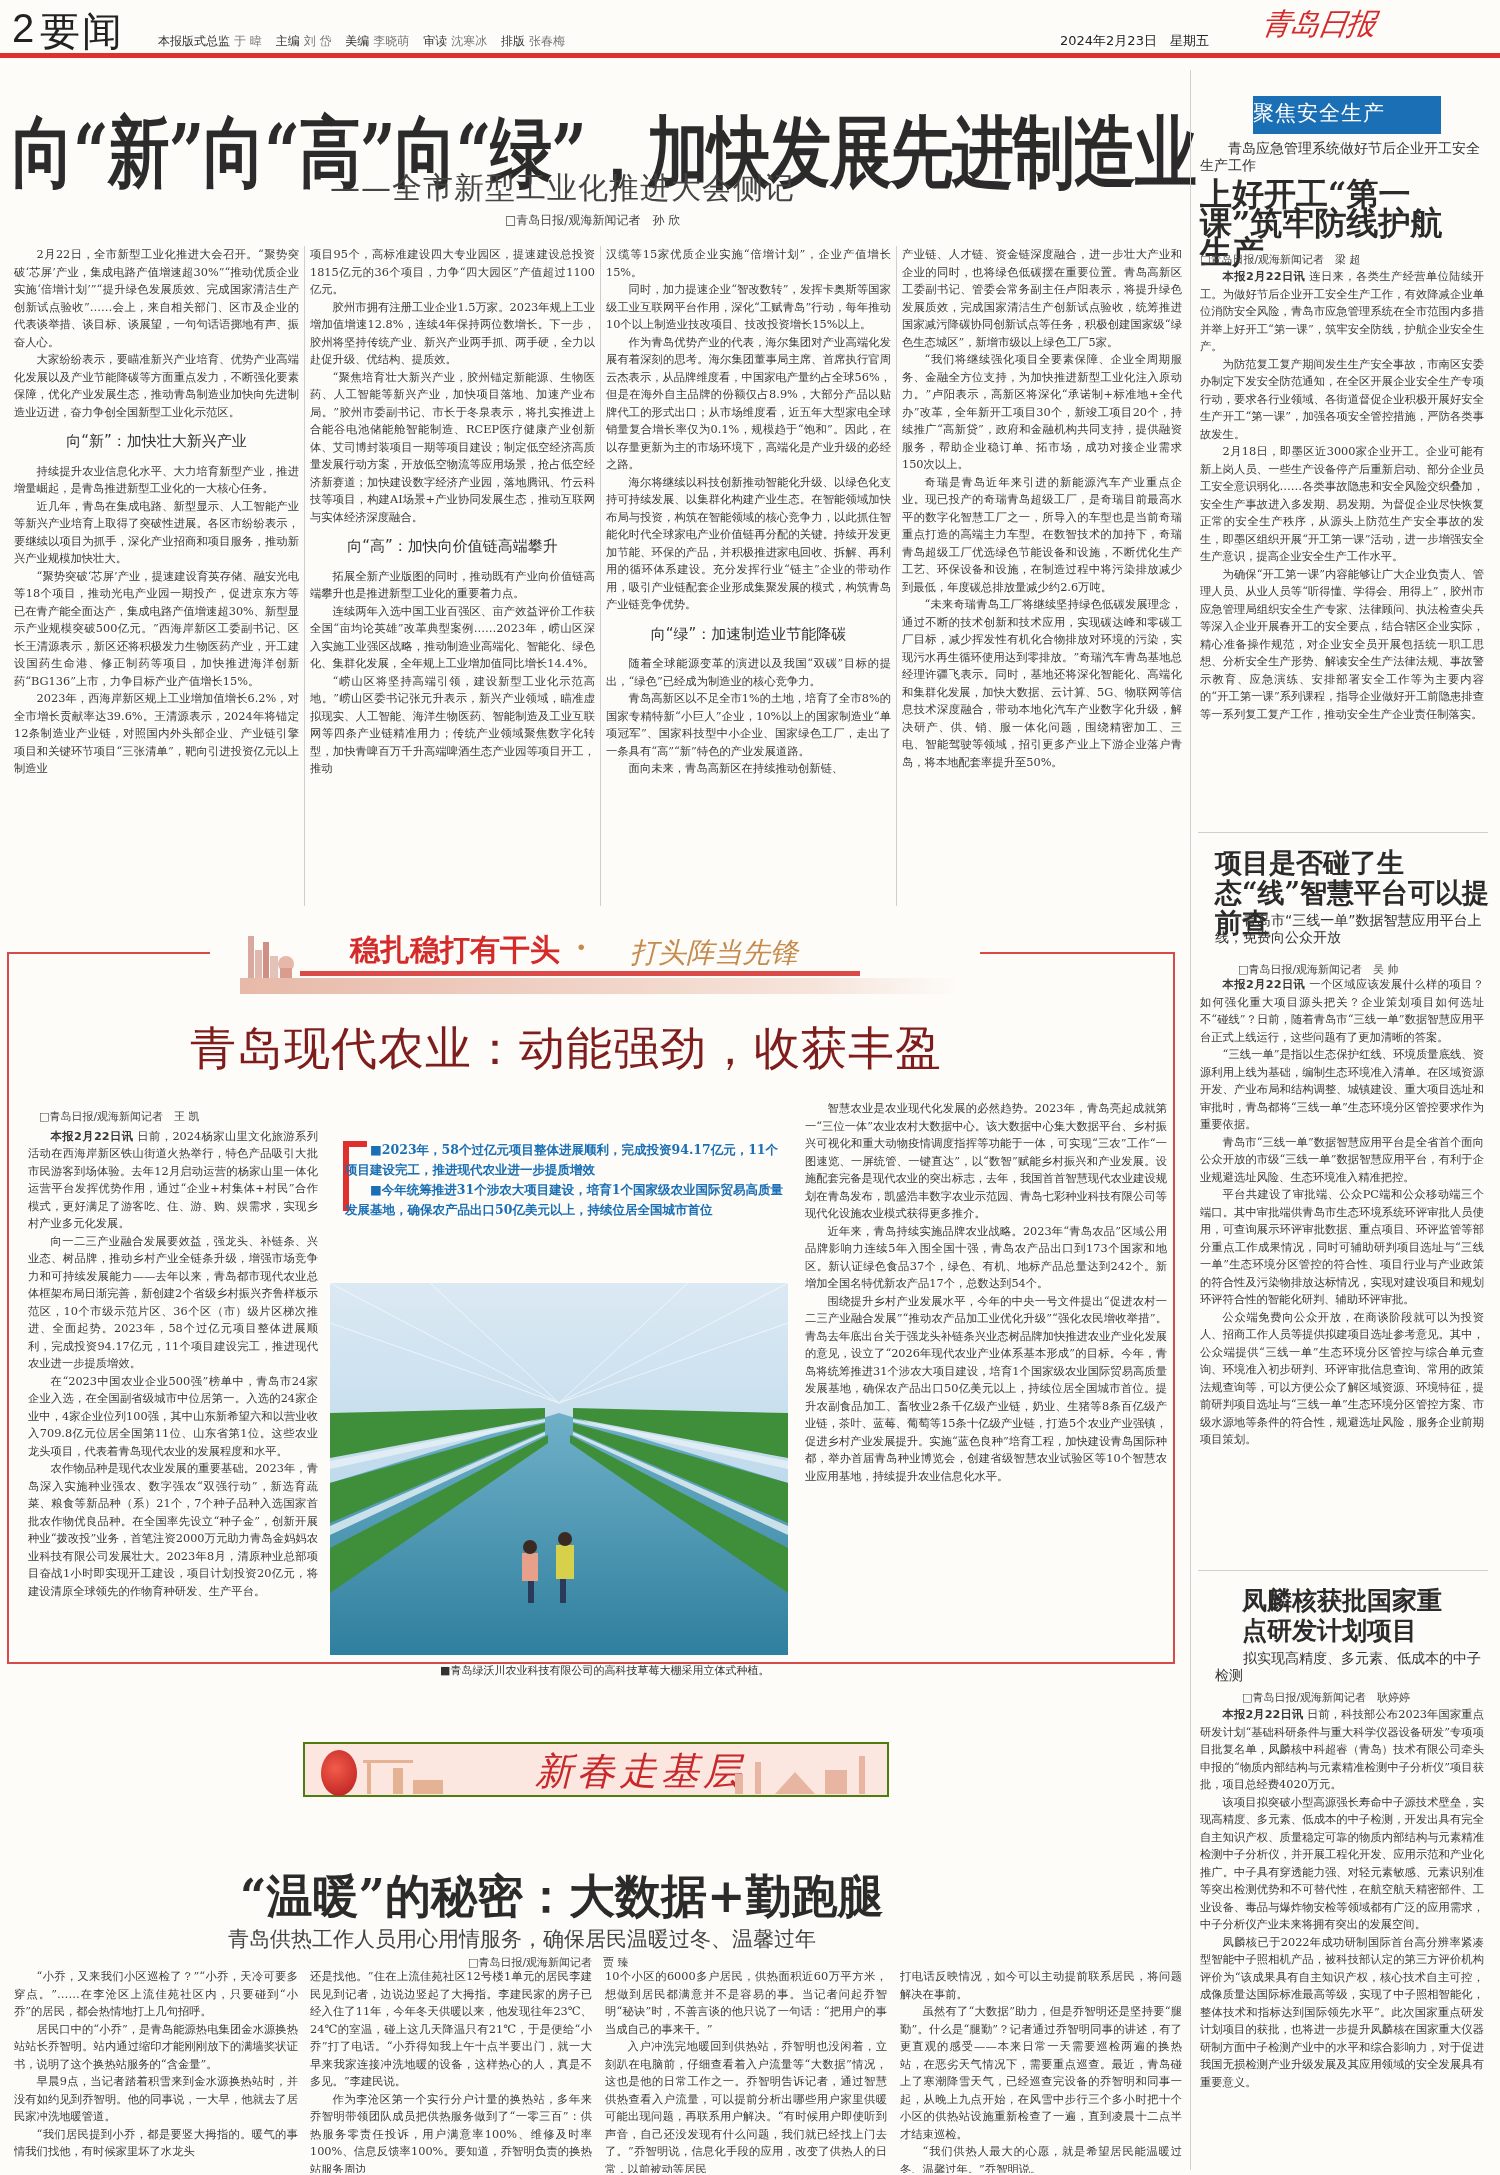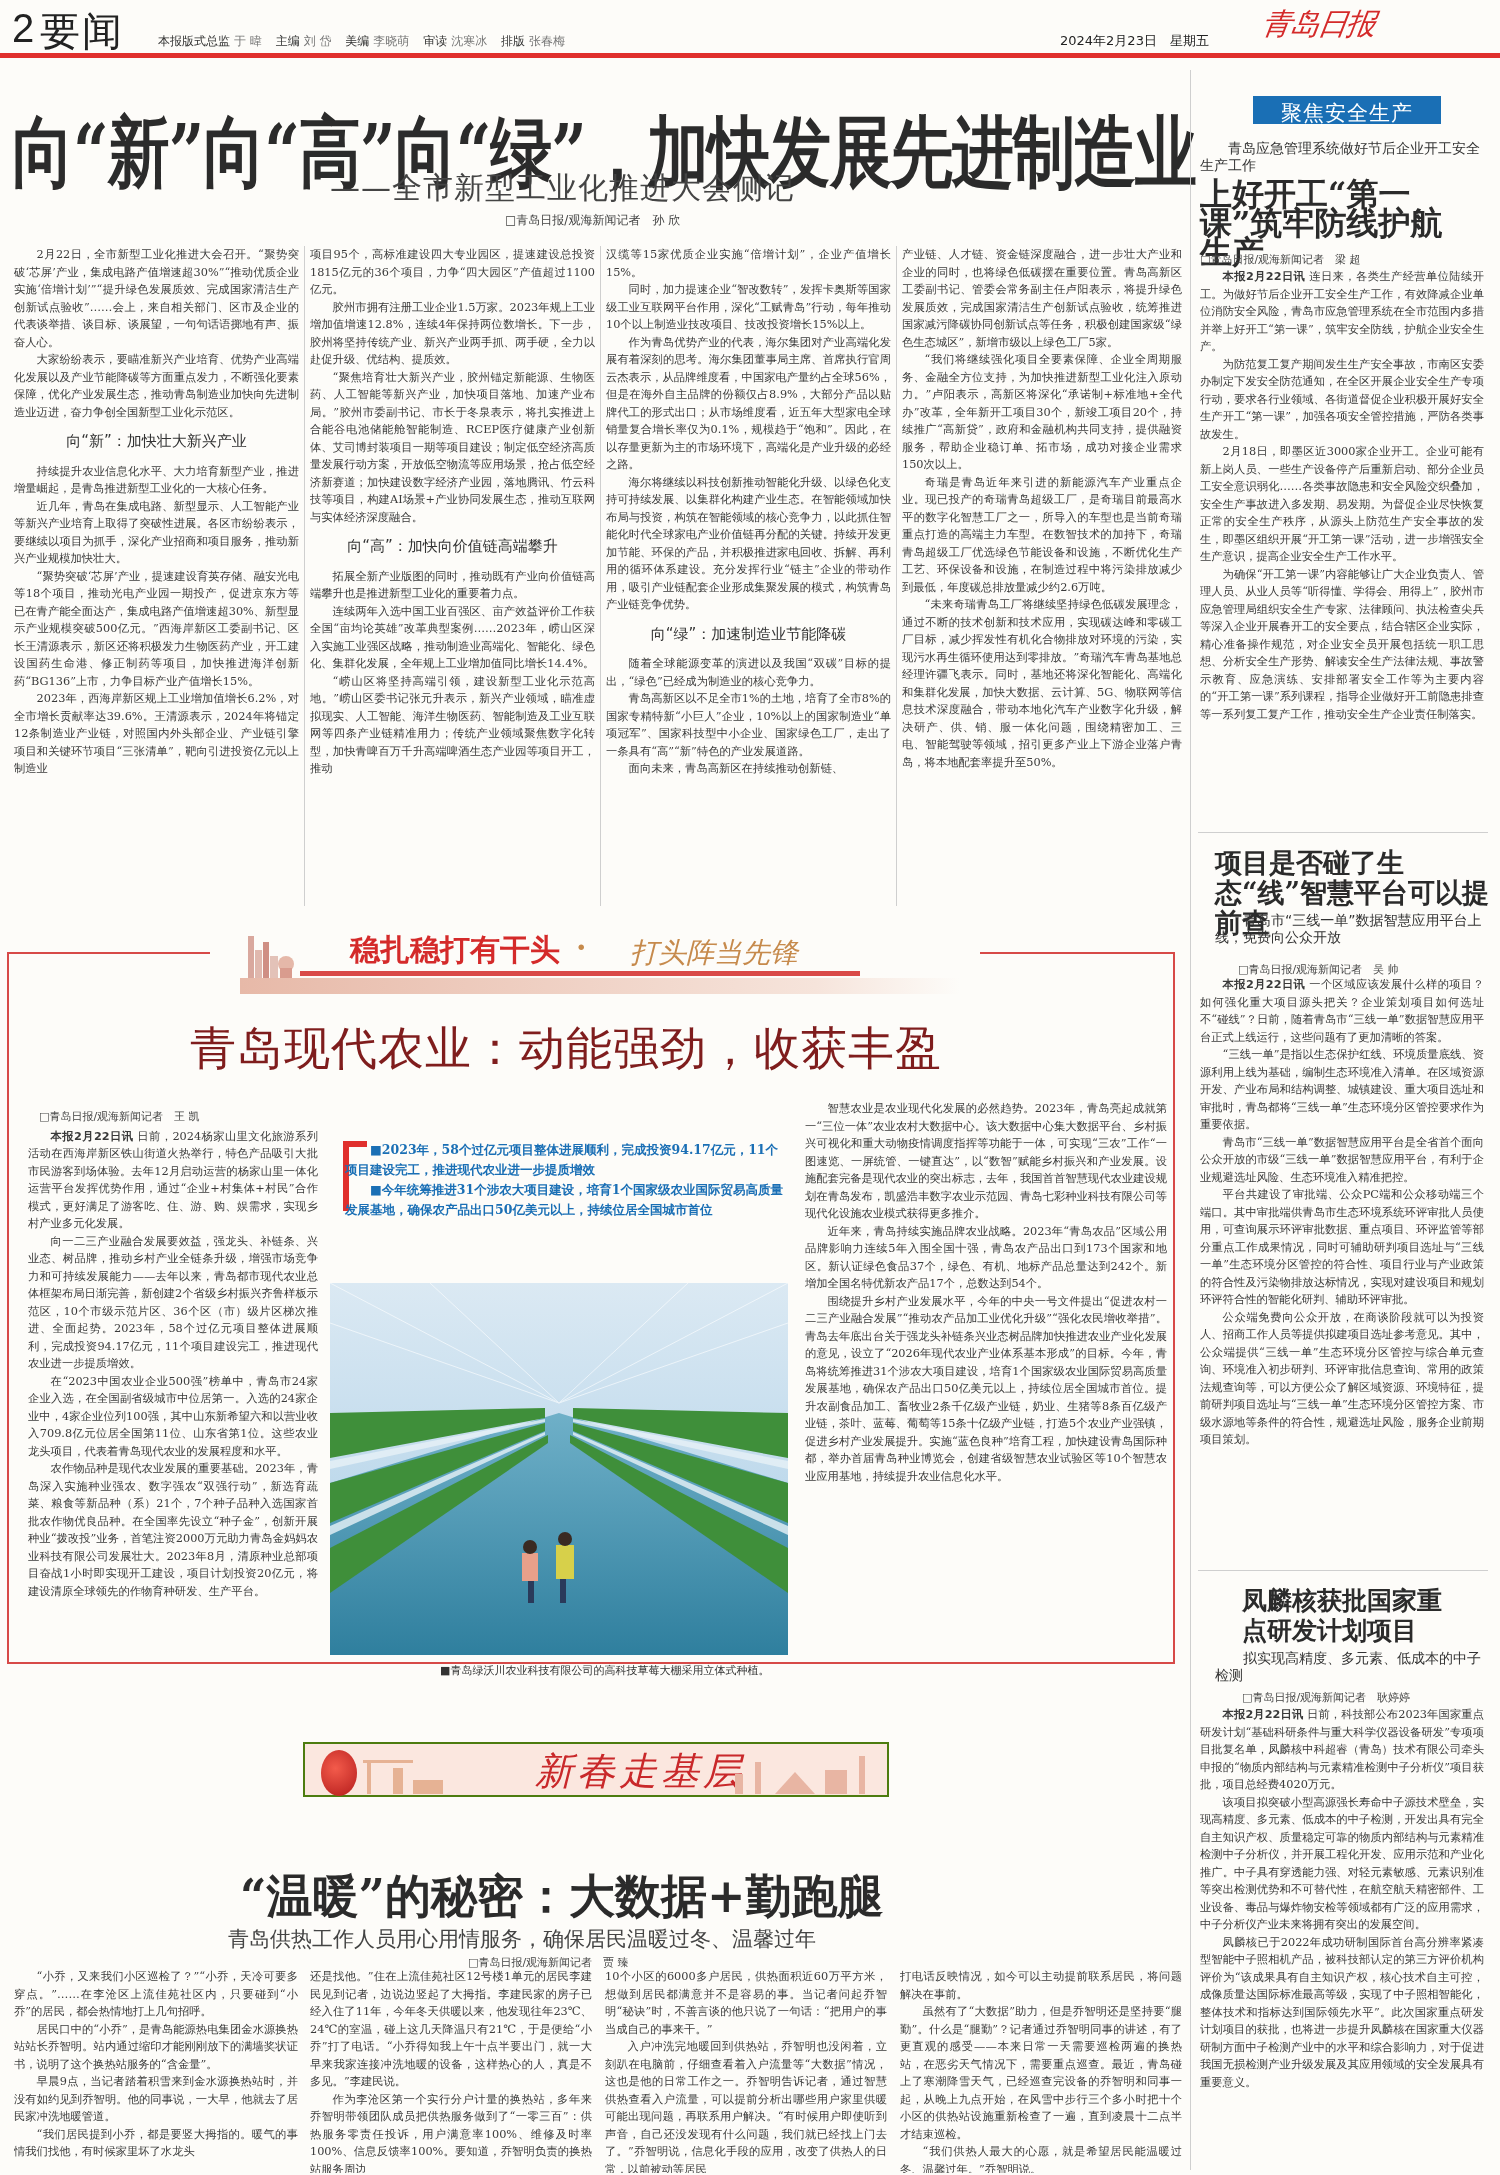--- a/index.html
+++ b/index.html
@@ -20,21 +20,21 @@
 
 .hl1{left:12px;top:100px;font-size:62px;font-weight:bold;letter-spacing:-1px;color:#2b2b2b;white-space:nowrap;font-family:"DejaVu Serif",serif;transform:scaleY(1.25);transform-origin:top left}
 .sub1{left:148px;top:168px;font-size:30px;color:#444;font-family:"DejaVu Sans",sans-serif;letter-spacing:1px;white-space:nowrap}
 .byline1{left:206px;top:212px;font-size:12px;color:#444;font-family:"DejaVu Sans",sans-serif;white-space:nowrap}
 
 .col{font-size:11.3px;line-height:17.5px;color:#3a3a3a;text-align:justify;overflow:hidden}
 .col p{text-indent:2em}
 .col h4{font-size:15px;text-align:center;color:#333;margin:12px 0;font-weight:normal;font-family:"DejaVu Sans",sans-serif}
 .vrule{width:1px;background:#cfcfcf}
 
-.tagbox{left:1253px;top:96px;width:188px;height:28px;background:#1a6fb5;color:#fff;font-size:21px;text-align:center;line-height:34px;font-family:"DejaVu Sans",sans-serif;letter-spacing:1px}
+.tagbox{left:1253px;top:96px;width:188px;height:38px;background:#1a6fb5;color:#fff;font-size:21px;text-align:left;line-height:34px;font-family:"DejaVu Sans",sans-serif;letter-spacing:1px}
 .rhead{font-family:"DejaVu Serif",serif;font-weight:bold;color:#2b2b2b;font-size:32px;line-height:29px}
 .rsub{font-family:"DejaVu Sans",sans-serif;font-size:14px;color:#333;line-height:17px}
 .rby{font-family:"DejaVu Sans",sans-serif;font-size:11px;color:#444}
 
 #featbox{left:7px;top:952px;width:1168px;height:712px;border:2px solid #d74a48}
 .banner{left:240px;top:928px;width:720px;height:70px}
 .banner .bar{position:absolute;left:0;top:50px;width:720px;height:16px;background:linear-gradient(90deg,#e7b9a8,#f6e4db 80%,#fdfcf9)}
 .banner .bar2{position:absolute;left:60px;top:43px;width:560px;height:5px;background:#d94a48}
 .banner .city{position:absolute;left:6px;top:4px;width:50px;height:46px}
 .banner .t1{position:absolute;left:110px;top:2px;font-size:30px;font-weight:bold;color:#d42a2a;font-family:"DejaVu Serif",serif;white-space:nowrap}

